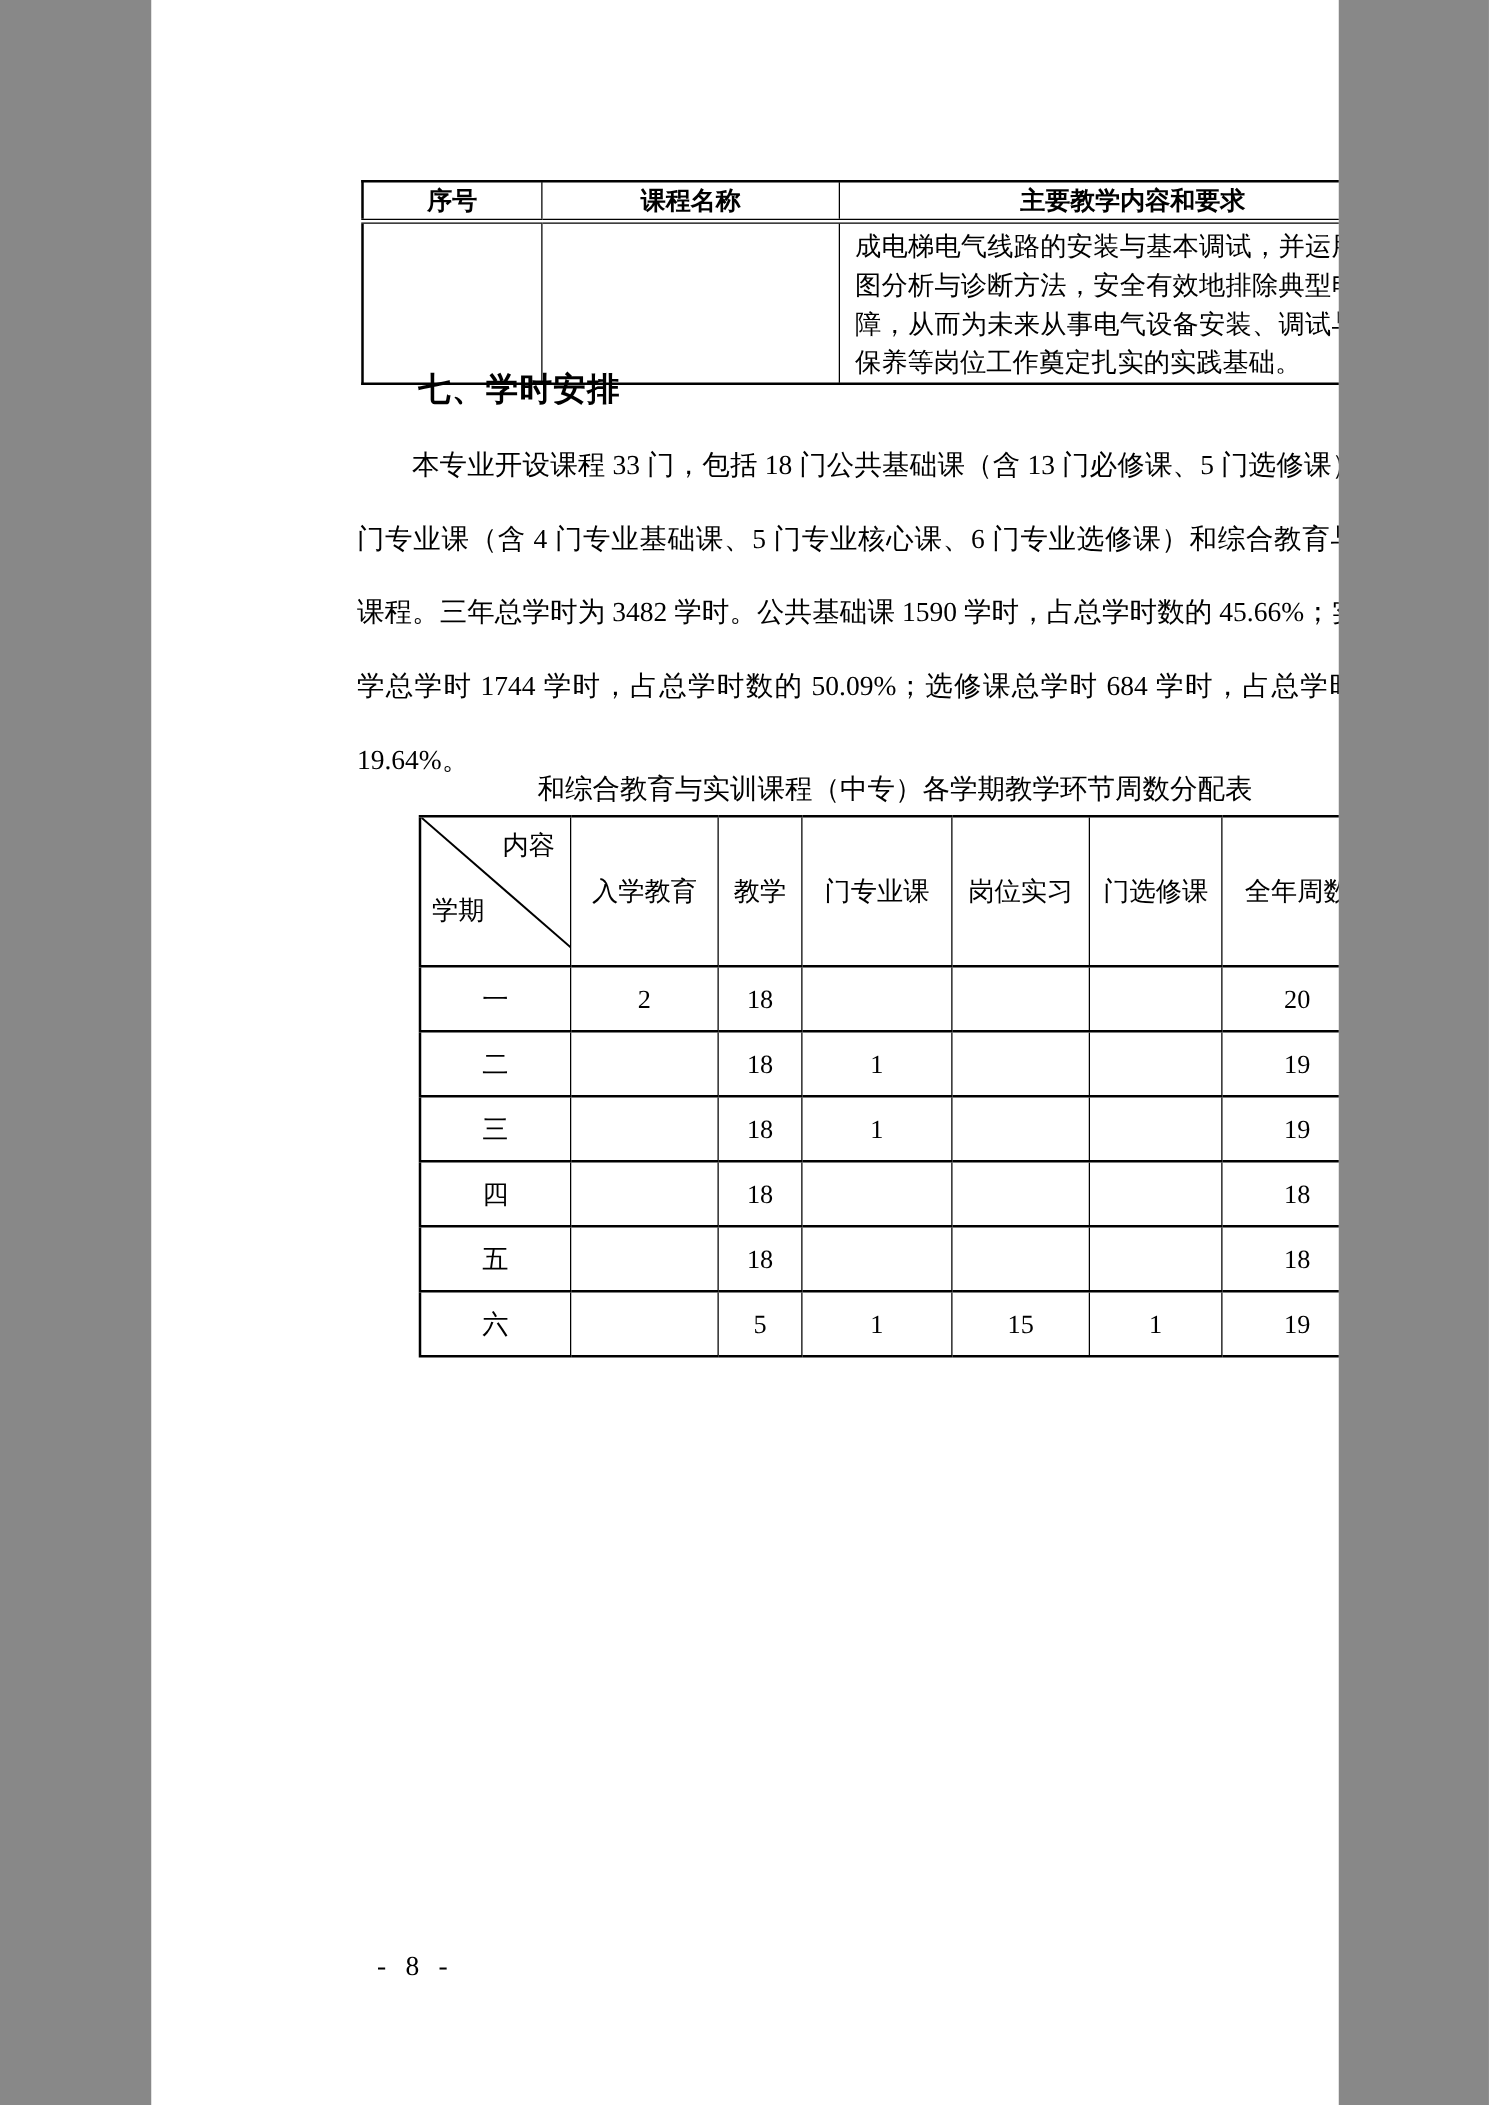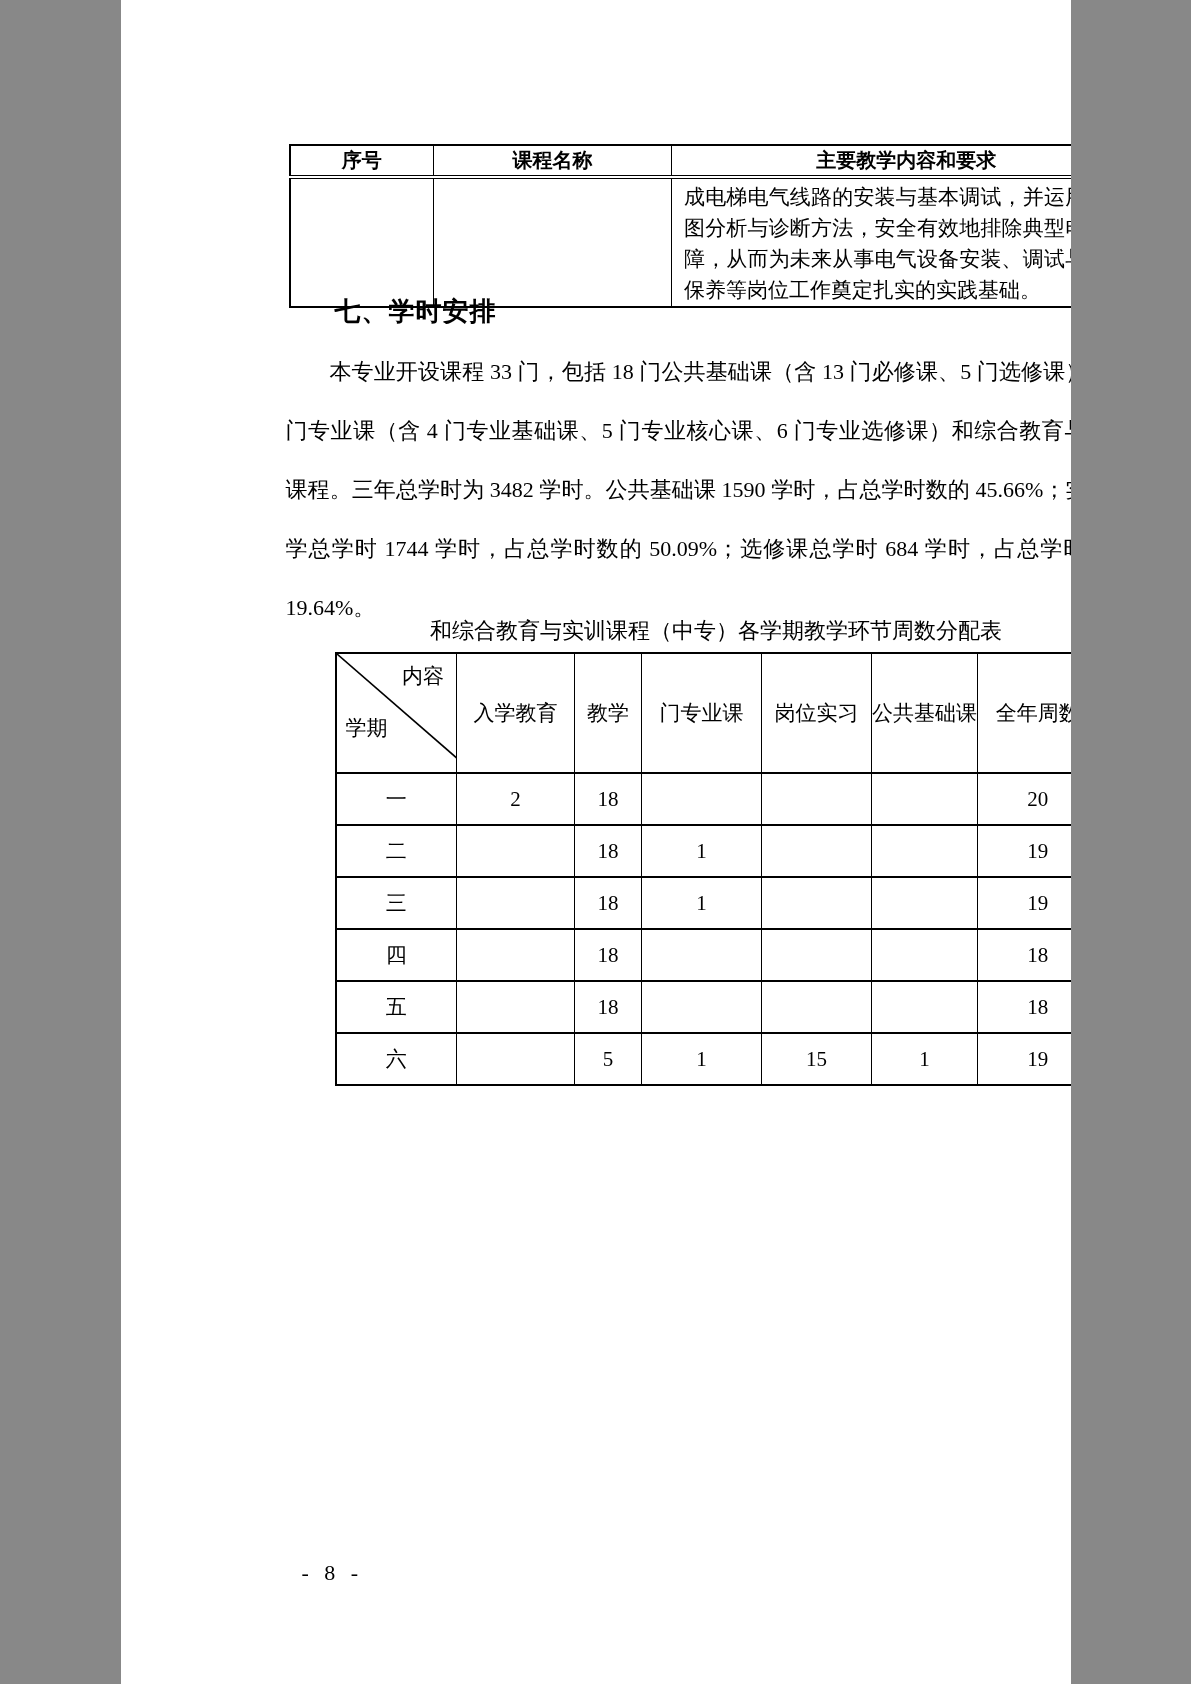--- a/index.html
+++ b/index.html
@@ -183,21 +183,21 @@
           <svg viewBox="0 0 100 100" preserveAspectRatio="none">
             <line x1="0" y1="0" x2="100" y2="88" stroke="#000" stroke-width="1.6" vector-effect="non-scaling-stroke"></line>
           </svg>
           <span class="corner-top">内容</span>
           <span class="corner-bottom">学期</span>
         </th>
         <th>入学教育</th>
         <th>教学</th>
         <th>门专业课</th>
         <th>岗位实习</th>
-        <th>公共基础课</th>
+        <th>门选修课</th>
         <th>全年周数</th>
       </tr>
     </thead>
     <tbody>
       <tr>
         <td>一</td>
         <td>2</td>
         <td>18</td>
         <td></td>
         <td></td>

